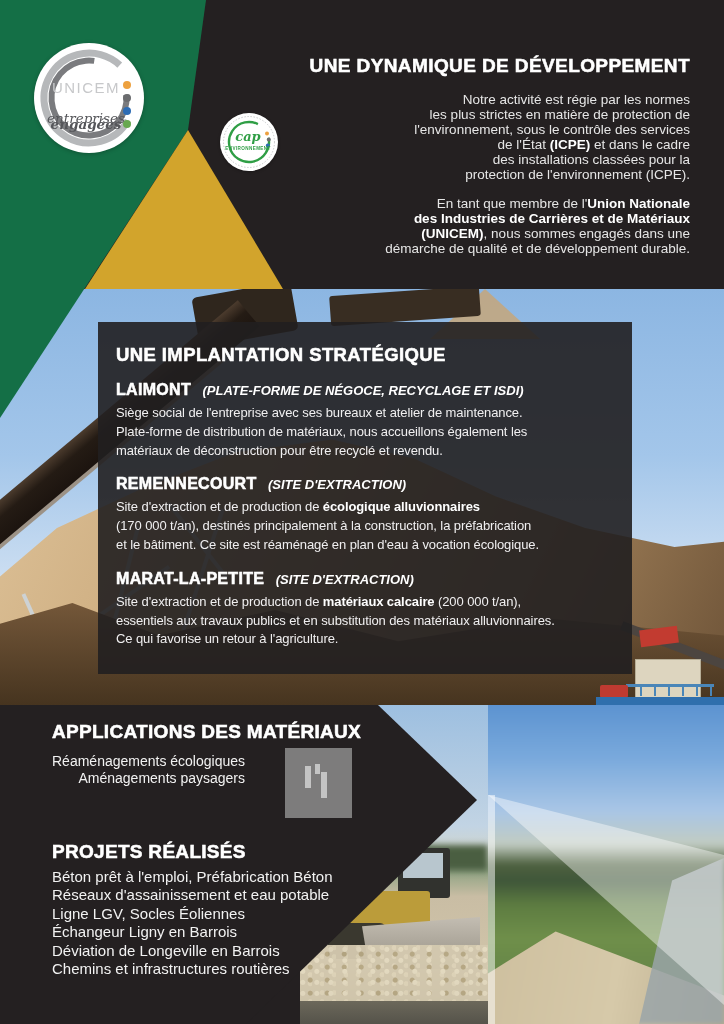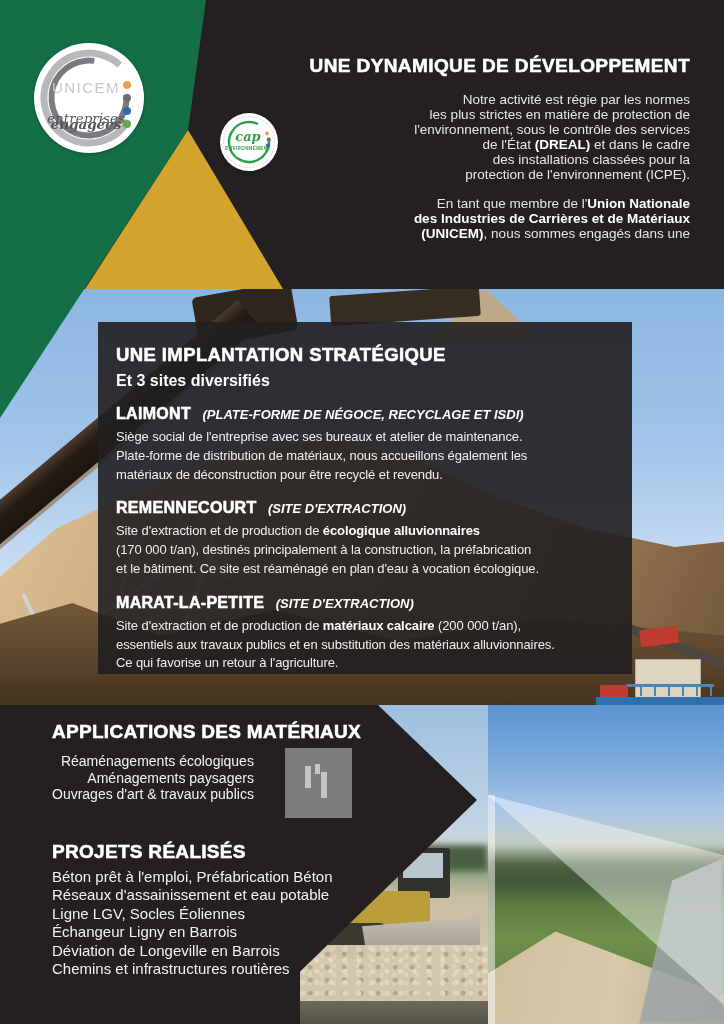--- a/index.html
+++ b/index.html
@@ -168,34 +168,34 @@
     </svg>
   </div>
 
 
   <div class="abs intro">
     <div class="intro-title xb">UNE DYNAMIQUE DE DÉVELOPPEMENT</div>
     <div class="intro-p1">
         <div class="rline"><span>Notre activité est régie par les normes</span></div>
         <div class="rline"><span>les plus strictes en matière de protection de</span></div>
         <div class="rline"><span>l'environnement, sous le contrôle des services</span></div>
-        <div class="rline"><span>de l'État </span><span class="b">(DREAL)</span><span> et dans le cadre</span></div>
+        <div class="rline"><span>de l'État </span><span class="b">(ICPE)</span><span> et dans le cadre</span></div>
         <div class="rline"><span>des installations classées pour la</span></div>
         <div class="rline"><span>protection de l'environnement (ICPE).</span></div>
       </div>
     <div class="intro-p2">
         <div class="rline"><span>En tant que membre de l'</span><span class="b">Union Nationale</span></div>
         <div class="rline"><span class="b">des Industries de Carrières et de Matériaux</span></div>
         <div class="rline"><span class="b">(UNICEM)</span><span>, nous sommes engagés dans une</span></div>
+        <div class="rline"><span>démarche de qualité et de développement durable.</span></div>
       </div>
   </div>
 
   <div class="abs impl">
     <div class="impl-title xb">UNE IMPLANTATION STRATÉGIQUE</div>
-    <div class="impl-sub">Et 3 sites diversifiés</div>
 
     <div class="site">
       <span class="site-name xb">LAIMONT</span>
       <span class="site-type">(PLATE-FORME DE NÉGOCE, RECYCLAGE ET ISDI)</span>
       <div class="site-desc">
           <div class="rline"><span>Siège social de l'entreprise avec ses bureaux et atelier de maintenance.</span></div>
           <div class="rline"><span>Plate-forme de distribution de matériaux, nous accueillons également les</span></div>
           <div class="rline"><span>matériaux de déconstruction pour être recyclé et revendu.</span></div>
         </div>
     </div>
@@ -241,21 +241,20 @@
       <div class="lp-white"></div>
       <div class="lp-sliver"></div>
     </div>
 
     <div class="black-arrow"></div>
 
     <div class="abs b-txt apps-title xb">APPLICATIONS DES MATÉRIAUX</div>
     <div class="abs b-txt apps-list">
         <div class="lline">Réaménagements écologiques</div>
         <div class="lline">Aménagements paysagers</div>
-        <div class="lline">Ouvrages d'art  &amp; travaux publics</div>
       </div>
 
     <div class="apps-logo">
       <span style="left:20px;top:18px;width:6px;height:22px;"></span>
       <span style="left:30px;top:16px;width:5px;height:10px;"></span>
       <span style="left:36px;top:24px;width:6px;height:26px;"></span>
     </div>
 
     <div class="abs b-txt proj-title xb">PROJETS RÉALISÉS</div>
     <div class="abs b-txt proj-list">

